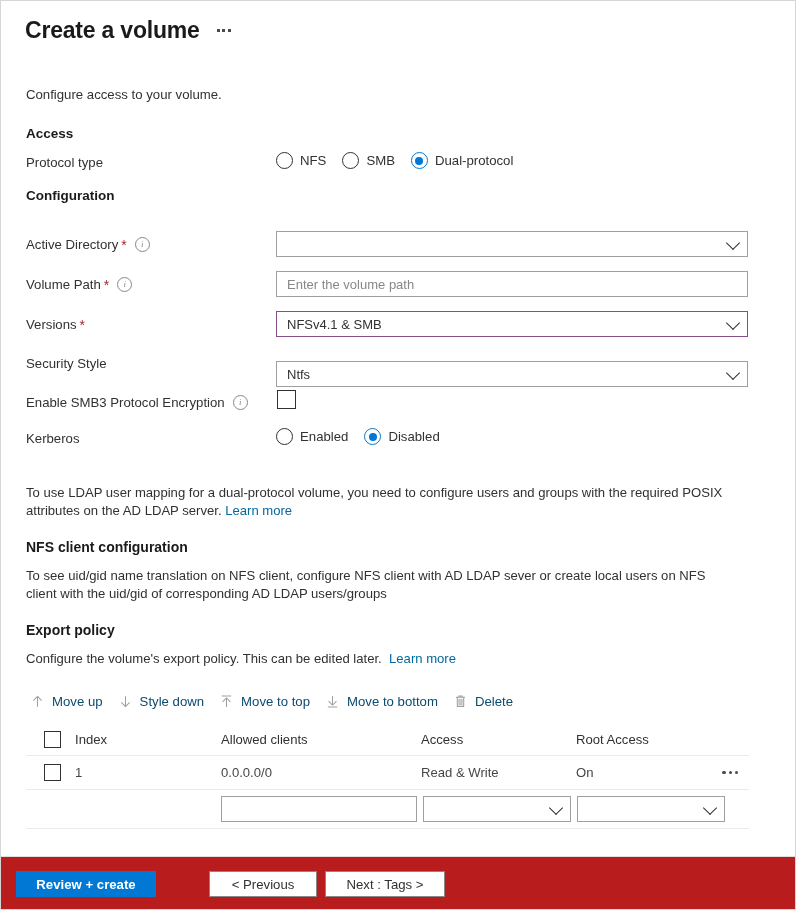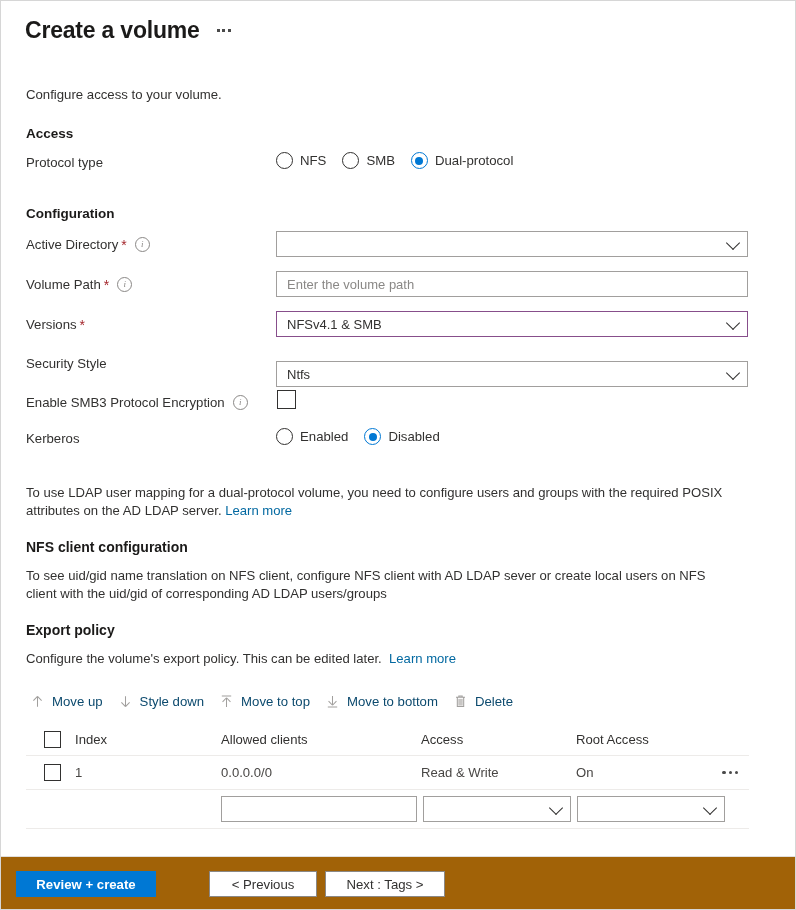--- a/index.html
+++ b/index.html
@@ -290,21 +290,21 @@
     left: 0; right: 0;
     top: 855px;
     height: 1px;
     background: #e1dfdd;
   }
   .footer {
     position: absolute;
     left: 0; right: 0;
     top: 856px;
     bottom: 0;
-    background: #a16207;
+    background: #b91c1c;
   }
   .btn {
     position: absolute;
     height: 26px;
     box-sizing: border-box;
     font-size: 13.2px;
     display: flex;
     align-items: center;
     justify-content: center;
     cursor: pointer;
@@ -357,21 +357,21 @@
       <div class="radio-item">
         <span class="radio"></span>
         <span class="radio-label">SMB</span>
       </div>
       <div class="radio-item">
         <span class="radio on"></span>
         <span class="radio-label">Dual-protocol</span>
       </div>
     </div>
 
-    <div class="sec-head" style="top:205px;">Configuration</div>
+    <div class="sec-head" style="top:187px;">Configuration</div>
 
     <div class="field-label" style="top:236px;">
       <span>Active Directory</span>
       <span class="req">*</span>
       <span class="info-icon">i</span>
     </div>
     <div class="ctl" style="top:230px;">
       <span></span>
       <span class="chev"></span>
     </div>

